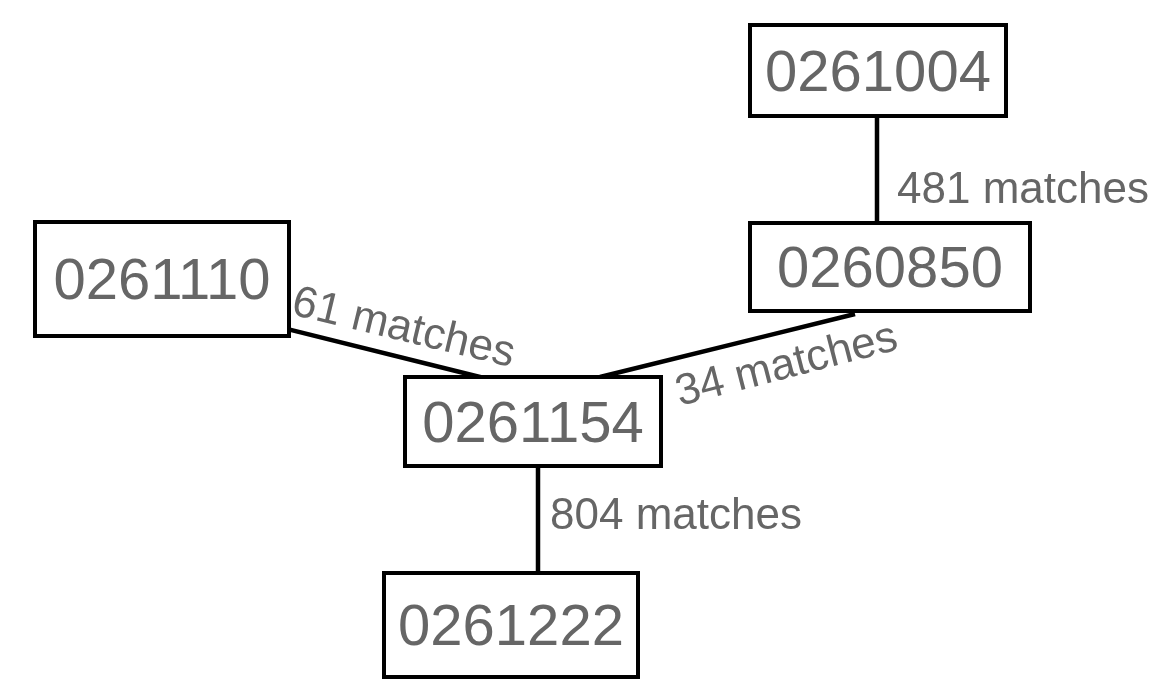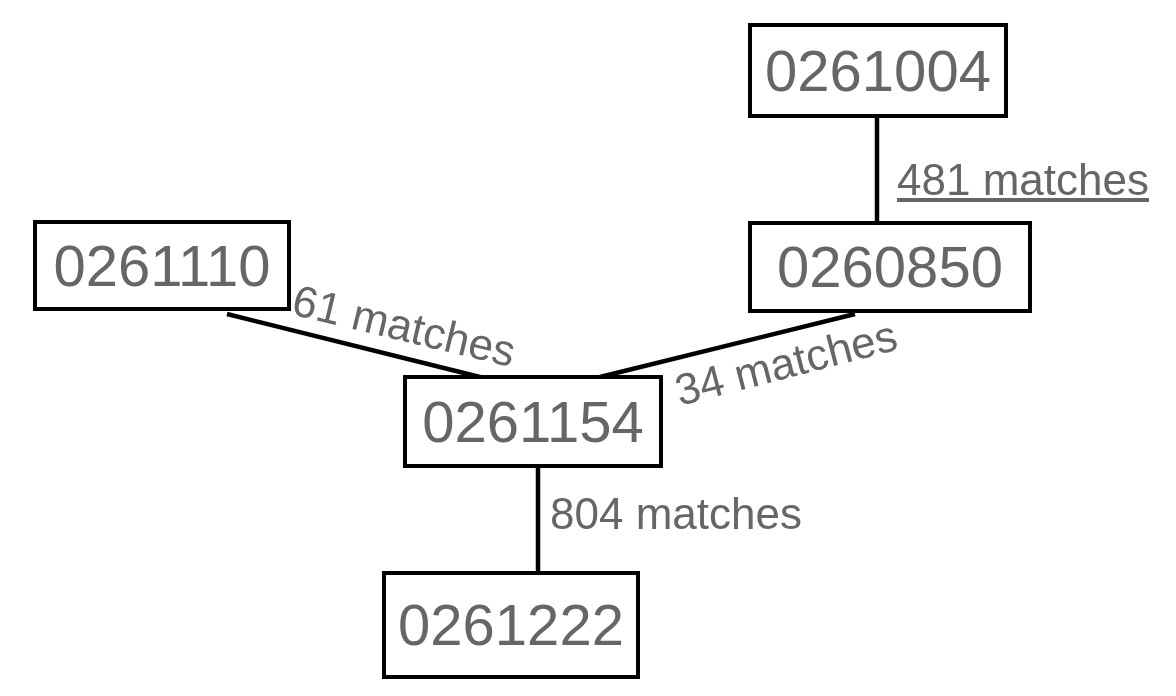--- a/index.html
+++ b/index.html
@@ -44,26 +44,26 @@
     position: absolute;
     color: #666666;
     font-size: 44px;
     line-height: 1;
     white-space: nowrap;
     transform-origin: center center;
     user-select: none;
   }
   
   .n-0261004 { left: 748px; top: 23px;  width: 260px; height: 95px; }
-  .n-0261110 { left: 33px;  top: 220px; width: 258px; height: 91px; }
+  .n-0261110 { left: 33px;  top: 220px; width: 258px; height: 118px; }
   .n-0260850 { left: 748px; top: 221px; width: 284px; height: 92px; }
   .n-0261154 { left: 403px; top: 375px; width: 260px; height: 93px; align-items: center; }
   .n-0261222 { left: 382px; top: 571px; width: 258px; height: 108px; }
   
-  .el-481 { left: 1023px; top: 180px; transform: translate(-50%, -50%); text-decoration: underline; }
+  .el-481 { left: 1023px; top: 188px; transform: translate(-50%, -50%); }
   .el-61  { left: 404px;  top: 326px; transform: translate(-50%, -50%) rotate(13.5deg); }
   .el-34  { left: 786px;  top: 363px; transform: translate(-50%, -50%) rotate(-14.5deg); }
   .el-489 { left: 676px;  top: 514px; transform: translate(-50%, -50%); }
 </style>
 </head>
 <body>
 
 <div class="stage">
 
   <svg class="edges-svg" viewBox="0 0 1176 696" xmlns="http://www.w3.org/2000/svg">

